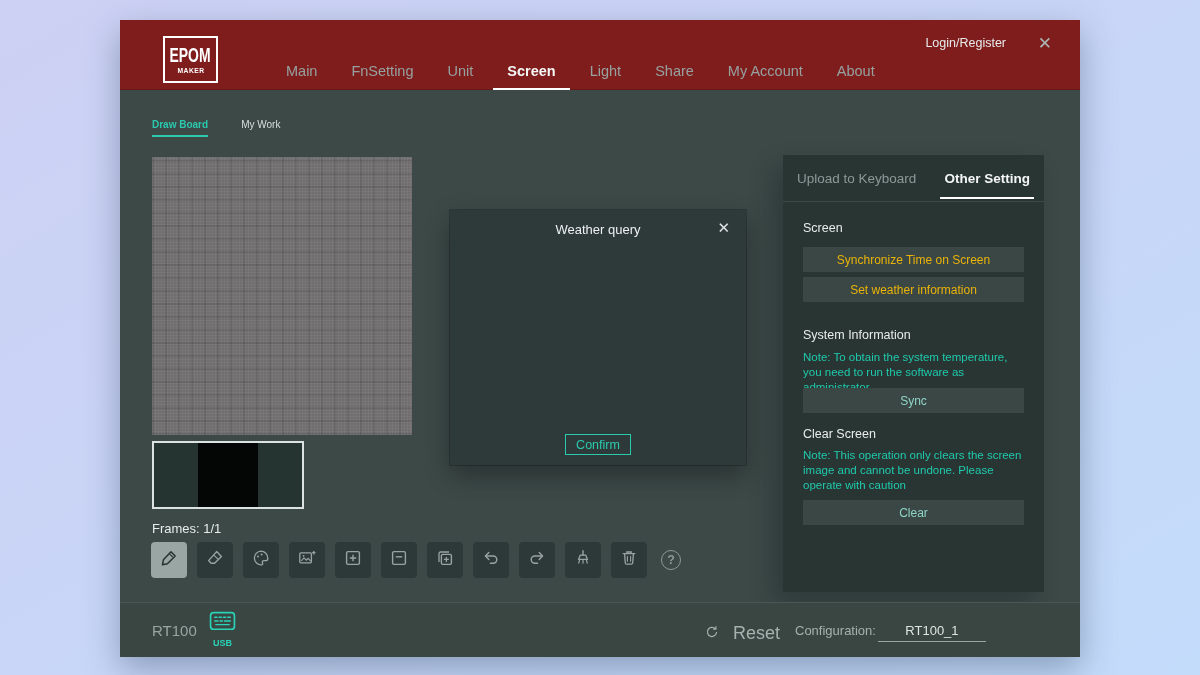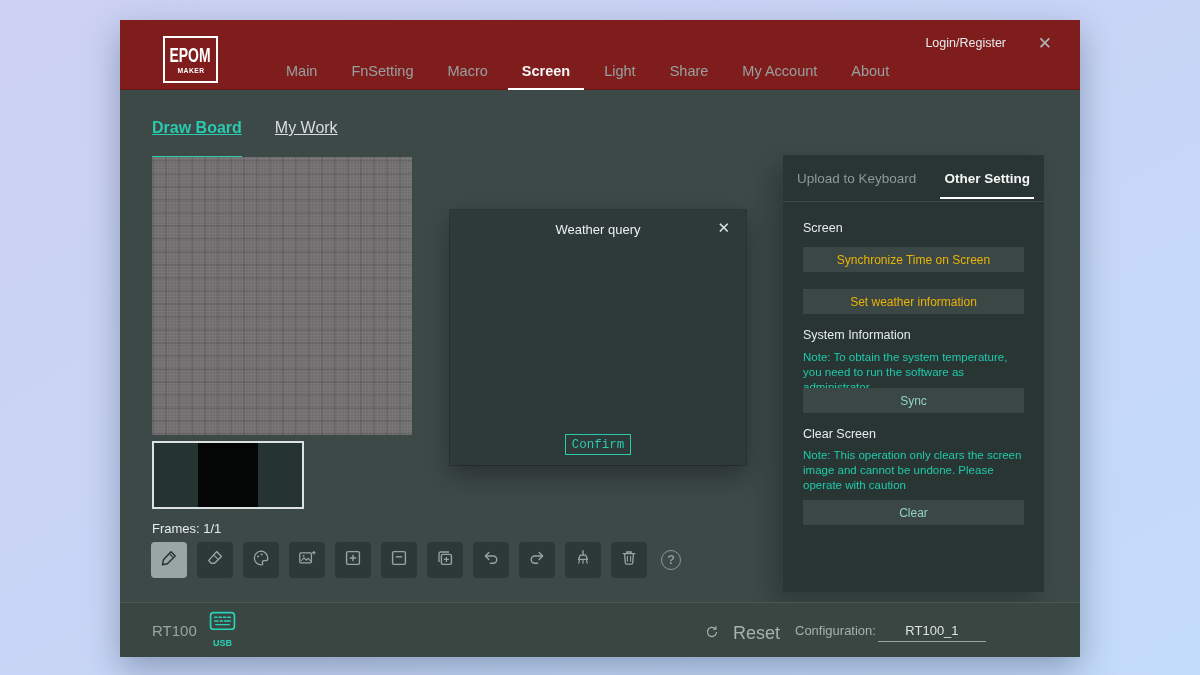--- a/index.html
+++ b/index.html
@@ -23,21 +23,21 @@
   .logo-l2{ font-size:7.5px; font-weight:700; letter-spacing:.5px; transform:scaleX(.9); color:#fff; margin-top:2px; }
   .nav{ position:absolute; left:166px; top:43px; display:flex; gap:34px; }
   .nav-item{ font-size:14.5px; color:#96a1a0; cursor:pointer; position:relative; white-space:nowrap; }
   .nav-item.active{ color:#f4f6f6; font-weight:600; }
   .nav-item.active::after{ content:""; position:absolute; left:-14px; right:-14px;
     bottom:-11px; height:2px; background:#fff; }
   .login{ position:absolute; right:74px; top:16px; font-size:12.5px; color:#e8ecec; cursor:pointer; }
   .win-close{ position:absolute; right:28px; top:13px; font-size:17px; color:#aab4b2; cursor:pointer; }
   
   .board-tabs{ position:absolute; left:32px; top:99px; display:flex; gap:33px; }
-  .board-tab{ font-size:16px; color:#d8dedd; cursor:pointer; padding-bottom:19px;text-decoration:underline; }
+  .board-tab{ font-size:10px; color:#d8dedd; cursor:pointer; padding-bottom:5px; }
   .board-tab.active{ color:#2bc9ae; font-weight:700; border-bottom:2px solid #2bc9ae; }
   
   .canvas{ position:absolute; left:32px; top:137px; width:260px; height:278px;
     background-color:#706e6f;
     background-image:
       repeating-linear-gradient(90deg, rgba(255,255,255,.045) 0 1px, transparent 1px 3px),
       repeating-linear-gradient(0deg, rgba(255,255,255,.045) 0 1px, transparent 1px 3px),
       repeating-linear-gradient(90deg, rgba(0,0,0,.09) 0 2px, transparent 2px 13px),
       repeating-linear-gradient(0deg, rgba(0,0,0,.09) 0 2px, transparent 2px 13px);
     cursor:crosshair; }
@@ -77,21 +77,21 @@
   .lbl-centigrade{ position:absolute; left:108px; top:41px; font-size:12.5px; font-weight:600; color:#f0f3f2; }
   .cb-fahrenheit{ position:absolute; left:177px; top:41px; }
   .lbl-fahrenheit{ position:absolute; left:196px; top:41px; font-size:12.5px; color:#76827f; }
   .dbox-bottom{ position:relative; height:111px; }
   .cw-title{ position:absolute; left:0; right:0; top:12px; text-align:center; font-size:13px; color:#eef1f0; }
   .cw-city{ position:absolute; left:0; right:0; top:49px; text-align:center; font-size:13px; color:#e8ecec; }
   .cw-temp{ position:absolute; left:44px; top:89px; font-size:13px; color:#dfe4e3; }
   .cw-cond{ position:absolute; right:42px; top:89px; font-size:13px; color:#dfe4e3; }
   .confirm-btn{ position:absolute; left:115px; top:224px; width:66px; height:21px;
     border:1px solid #2bc9ae; background:transparent; color:#2bc9ae; font-size:12.5px;
-    font-family:Liberation Mono, monospace; cursor:pointer; display:flex; align-items:center; justify-content:center; }
+    font-family:Liberation Sans, sans-serif; cursor:pointer; display:flex; align-items:center; justify-content:center; }
   
   .panel{ position:absolute; left:663px; top:135px; width:261px; height:437px;
     background:#293533; box-shadow:-10px 12px 22px rgba(15,25,25,.30); }
   .panel-tabs{ position:absolute; left:0; right:0; top:0; height:47px;
     border-bottom:1px solid rgba(255,255,255,.10); }
   .panel-tab{ position:absolute; top:16px; font-size:13.5px; cursor:pointer; }
   .panel-tab.upload{ left:14px; color:#8d9997; }
   .panel-tab.other{ right:14px; color:#f4f6f6; font-weight:600; }
   .panel-tab.other::after{ content:""; position:absolute; left:-4px; right:-4px; bottom:-13px;
     height:2px; background:#fff; }
@@ -124,21 +124,21 @@
 <div class="window">
 
   <div class="header">
     <div class="logo">
       <div class="logo-l1">EPOM</div>
       <div class="logo-l2">MAKER</div>
     </div>
     <div class="nav">
       <div class="nav-item">Main</div>
       <div class="nav-item">FnSetting</div>
-      <div class="nav-item">Macro</div>
+      <div class="nav-item">Unit</div>
       <div class="nav-item active">Screen</div>
       <div class="nav-item">Light</div>
       <div class="nav-item">Share</div>
       <div class="nav-item">My Account</div>
       <div class="nav-item">About</div>
     </div>
     <div class="login">Login/Register</div>
     <div class="win-close">✕</div>
   </div>
 
@@ -240,21 +240,21 @@
     <div class="confirm-btn">Confirm</div>
   </div>
 
   <div class="panel">
     <div class="panel-tabs">
       <div class="panel-tab upload">Upload to Keyboard</div>
       <div class="panel-tab other">Other Setting</div>
     </div>
     <div class="sec-title" style="top:66px;">Screen</div>
     <button class="panel-btn" style="top:92px;">Synchronize Time on Screen</button>
-    <button class="panel-btn" style="top:134px;">Set weather information</button>
+    <button class="panel-btn" style="top:122px;">Set weather information</button>
     <div class="sec-title" style="top:173px;">System Information</div>
     <div class="panel-note" style="top:195px;">Note: To obtain the system temperature, you need to run the software as administrator</div>
     <button class="panel-btn tealtext" style="top:233px;">Sync</button>
     <div class="sec-title" style="top:272px;">Clear Screen</div>
     <div class="panel-note" style="top:293px;">Note: This operation only clears the screen image and cannot be undone. Please operate with caution</div>
     <button class="panel-btn tealtext" style="top:345px;">Clear</button>
   </div>
 
   <div class="statusbar">
     <div class="device-name">RT100</div>

